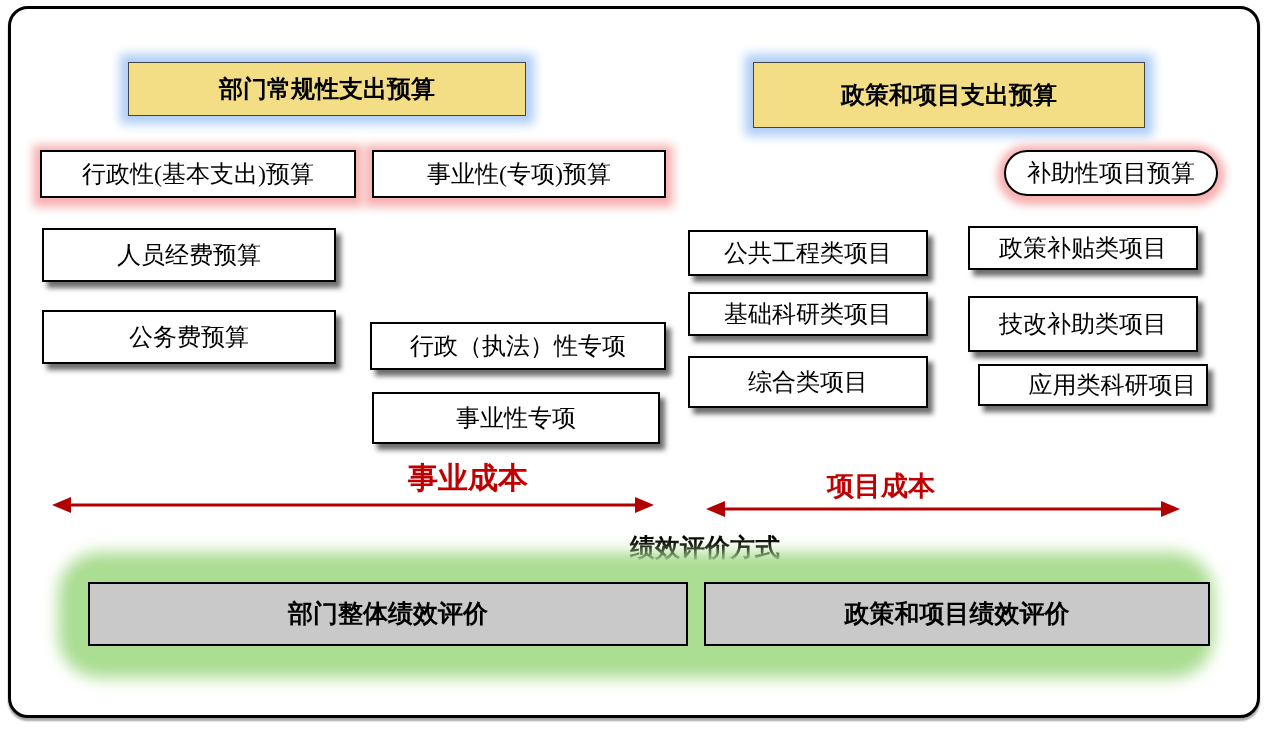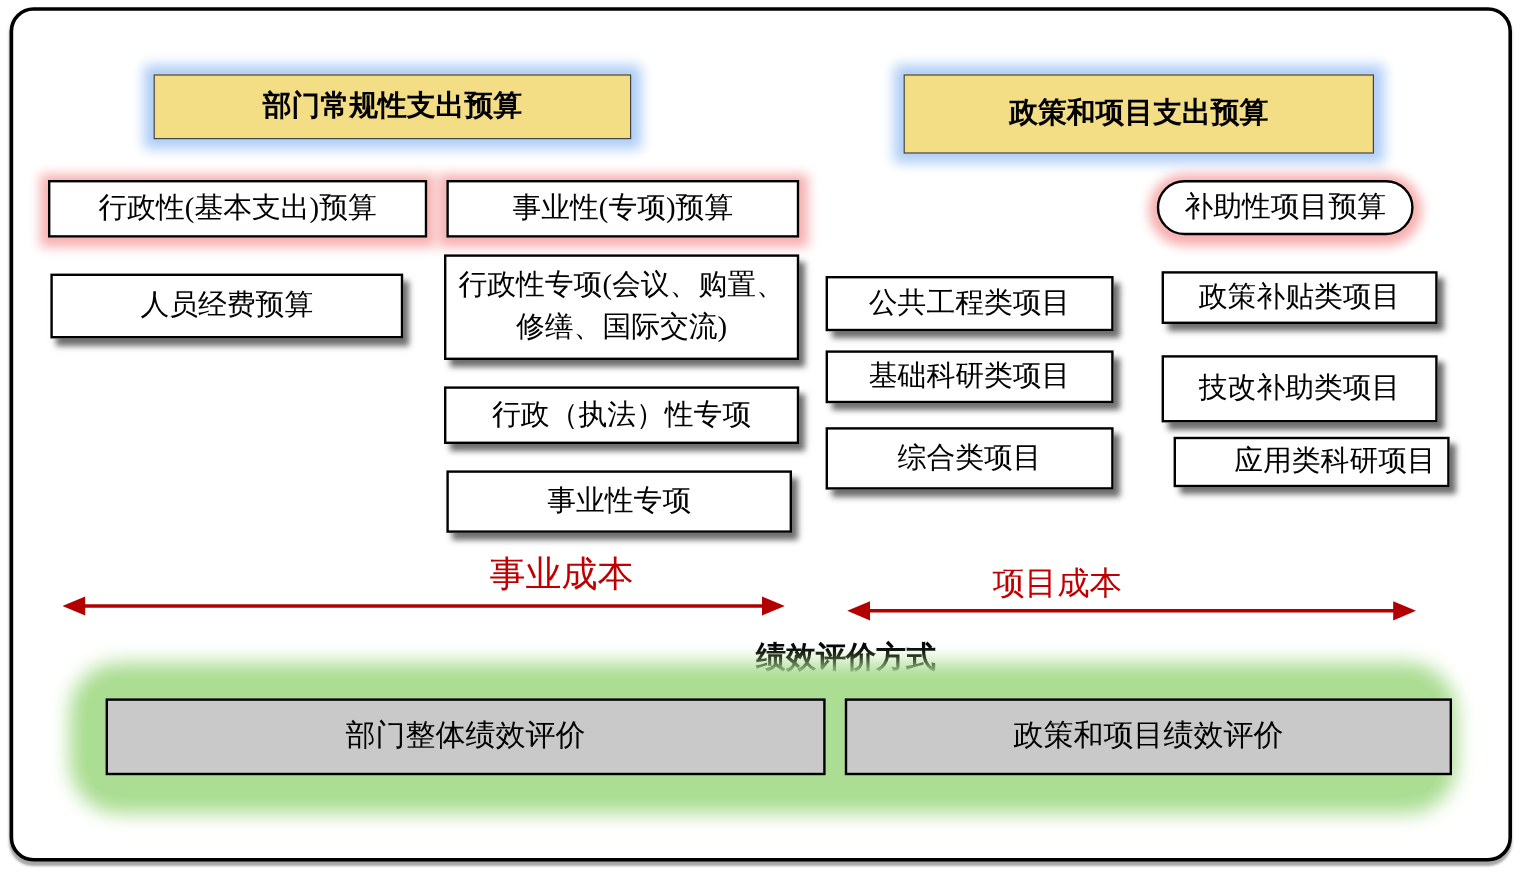--- a/index.html
+++ b/index.html
@@ -17,50 +17,50 @@
     text-align: center; background: #fff; border: 2px solid #000;
     font-size: 24px; line-height: 1.45; padding: 2px 6px; box-sizing: border-box;
   }
   .header-box {
     background: #f3dd85; border: 1px solid #444; font-weight: bold; font-size: 24px;
     box-shadow: 0 0 10px 8px #aecdf7;
   }
   .redglow { box-shadow: 0 2px 9px 7px #f7b0b0; }
   .shadowed { box-shadow: 5px 6px 5px rgba(85,85,85,0.85); }
   .grayeval {
-    background: #c9c9c9; font-weight: normal; font-size: 25px; border: 2px solid #000;
+    background: #c9c9c9; font-weight: bold; font-size: 25px; border: 2px solid #000;
   }
   .green-glow {
     position: absolute; left: 72px; top: 566px; width: 1128px; height: 98px;
     background: #abdd92; border-radius: 28px; box-shadow: 0 0 16px 14px #abdd92;
   }
   .cost-label {
-    position: absolute; color: #c00000; font-weight: normal; text-align: center;
+    position: absolute; color: #c00000; font-weight: bold; text-align: center;
   }
   .eval-title {
     position: absolute; font-weight: bold; font-size: 25px; color: #000; text-align: center;
   }
   .arrow-svg { position: absolute; }
 </style>
 </head>
 <body>
 
 <div class="canvas">
   <div class="frame"></div>
 
   <div class="box header-box" style="left:128px; top:62px; width:398px; height:54px;">部门常规性支出预算</div>
   <div class="box header-box" style="left:753px; top:62px; width:392px; height:66px;">政策和项目支出预算</div>
 
   <div class="box redglow" style="left:40px; top:150px; width:316px; height:48px;">行政性(基本支出)预算</div>
   <div class="box redglow" style="left:372px; top:150px; width:294px; height:48px;">事业性(专项)预算</div>
-  <div class="box redglow" style="left:964px; top:150px; width:214px; height:46px;border-radius:23px;">补助性项目预算</div>
+  <div class="box redglow" style="left:1004px; top:150px; width:214px; height:46px;border-radius:23px;">补助性项目预算</div>
 
   <div class="box shadowed" style="left:42px; top:228px; width:294px; height:54px;">人员经费预算</div>
+  <div class="box shadowed" style="left:42px; top:310px; width:294px; height:54px;">公务费预算</div>
 
-  <div class="box shadowed" style="left:370px; top:212px; width:296px; height:88px;">行政性专项(会议、购置、修缮、国际交流)</div>
   <div class="box shadowed" style="left:370px; top:322px; width:296px; height:48px;">行政（执法）性专项</div>
   <div class="box shadowed" style="left:372px; top:392px; width:288px; height:52px;">事业性专项</div>
 
   <div class="box shadowed" style="left:688px; top:230px; width:240px; height:46px;">公共工程类项目</div>
   <div class="box shadowed" style="left:688px; top:292px; width:240px; height:44px;">基础科研类项目</div>
   <div class="box shadowed" style="left:688px; top:356px; width:240px; height:52px;">综合类项目</div>
 
   <div class="box shadowed" style="left:968px; top:226px; width:230px; height:44px;">政策补贴类项目</div>
   <div class="box shadowed" style="left:968px; top:296px; width:230px; height:56px;">技改补助类项目</div>
   <div class="box shadowed" style="left:978px; top:364px; width:230px; height:42px;padding-left:45px;">应用类科研项目</div>

